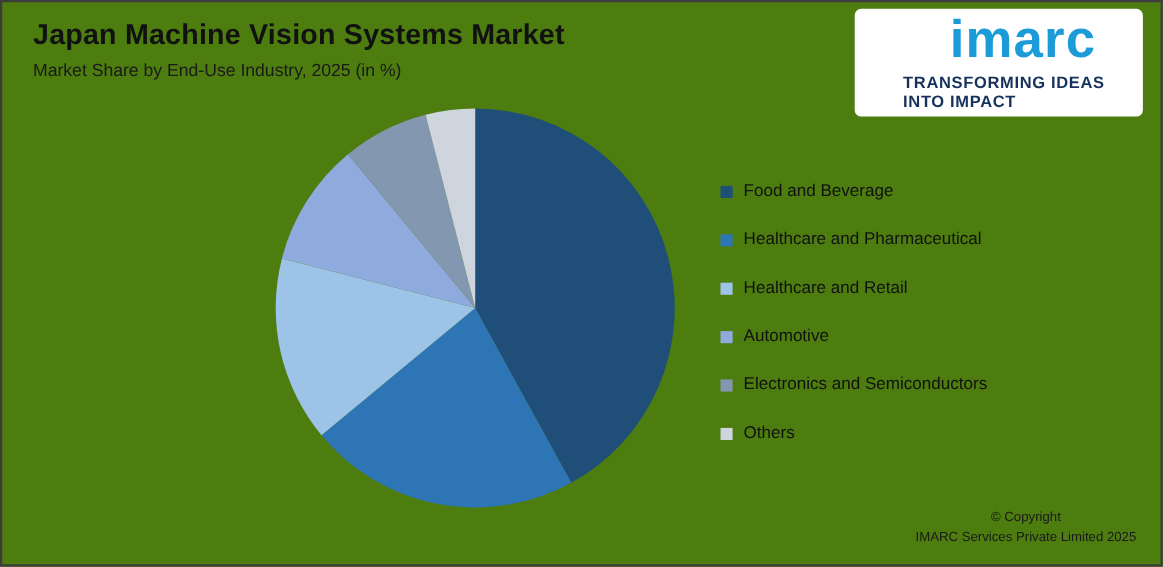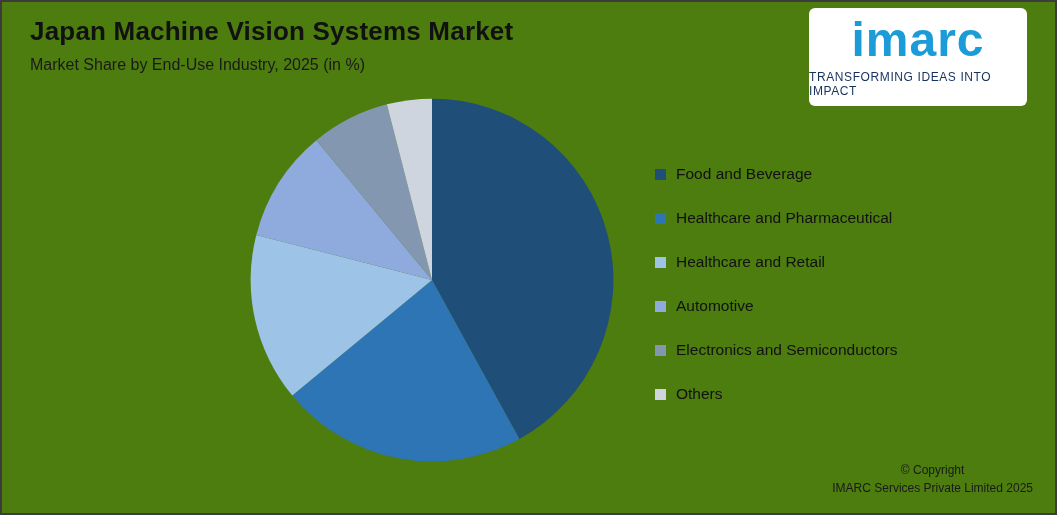--- a/index.html
+++ b/index.html
@@ -15,34 +15,34 @@
   .title{
     position:absolute;left:28px;top:14px;
     font-size:26px;font-weight:700;color:#111;
     letter-spacing:0.2px;
   }
   .subtitle{
     position:absolute;left:28px;top:54px;
     font-size:16px;color:#1a1a1a;
   }
   .logo-card{
-    position:absolute;right:28px;top:6px;
+    position:absolute;right:16px;top:6px;
     width:218px;height:98px;
     background:#ffffff;border-radius:6px;
     display:flex;flex-direction:column;
-    align-items:center;justify-content:center;
+    align-items:center;justify-content:center;padding-left:44px;
   }
   .logo-word{
     font-size:48px;font-weight:700;color:#1b9cd8;
     line-height:1;letter-spacing:1px;
     font-family:"Liberation Sans",sans-serif;
   }
   .logo-tagline{
     margin-top:6px;
-    font-size:12px;font-weight:400;color:#16325c;
+    font-size:15px;font-weight:700;color:#16325c;
     letter-spacing:0.6px;
   }
   .pie-wrap{
     position:absolute;left:245px;top:93px;
     width:370px;height:370px;
   }
   .pie-wrap svg{width:100%;height:100%;display:block;}
   .legend{
     position:absolute;left:653px;top:163px;
     display:flex;flex-direction:column;gap:26px;

